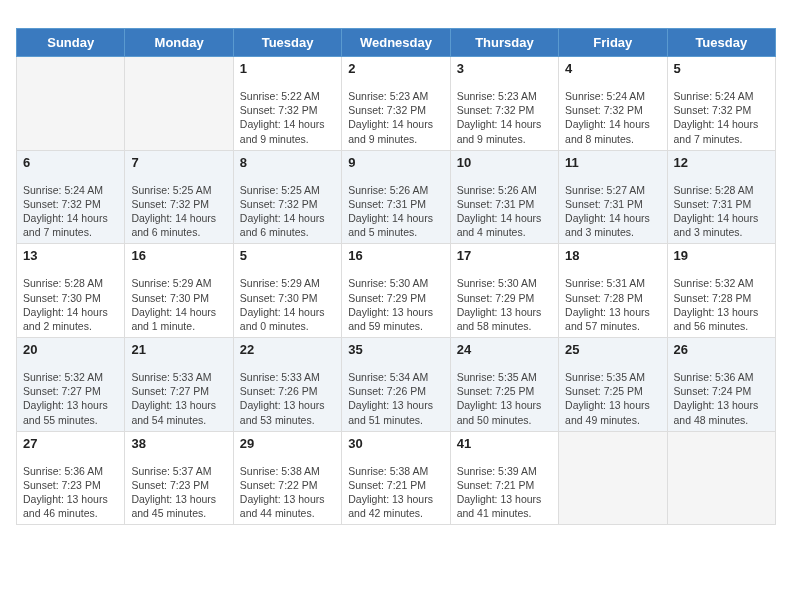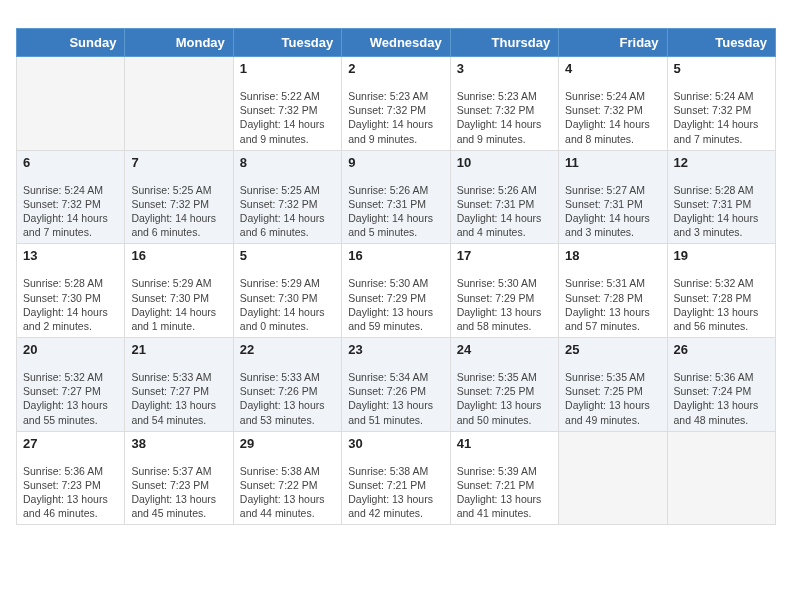--- a/index.html
+++ b/index.html
@@ -47,21 +47,21 @@
       width: 100%;
       border-collapse: collapse;
       border: 1px solid #ccc;
     }
     .calendar th {
       background: #3a7abf;
       color: #fff;
       font-size: 13px;
       font-weight: bold;
       padding: 6px 8px;
-      text-align: right;
+      text-align: center;
       border: 1px solid #5a9ad0;
     }
     .calendar td {
       vertical-align: top;
       border: 1px solid #ddd;
       padding: 4px 6px;
       width: 107px;
       min-height: 80px;
       background: #fff;
       font-size: 11px;
@@ -263,21 +263,21 @@
 and 54 minutes.</div>
         </td>
         <td>
           <span class="day-num">22</span>
           <div class="day-info" style="white-space: pre-line;">Sunrise: 5:33 AM
 Sunset: 7:26 PM
 Daylight: 13 hours
 and 53 minutes.</div>
         </td>
         <td>
-          <span class="day-num">23</span>
+          <span class="day-num">35</span>
           <div class="day-info" style="white-space: pre-line;">Sunrise: 5:34 AM
 Sunset: 7:26 PM
 Daylight: 13 hours
 and 51 minutes.</div>
         </td>
         <td>
           <span class="day-num">24</span>
           <div class="day-info" style="white-space: pre-line;">Sunrise: 5:35 AM
 Sunset: 7:25 PM
 Daylight: 13 hours

